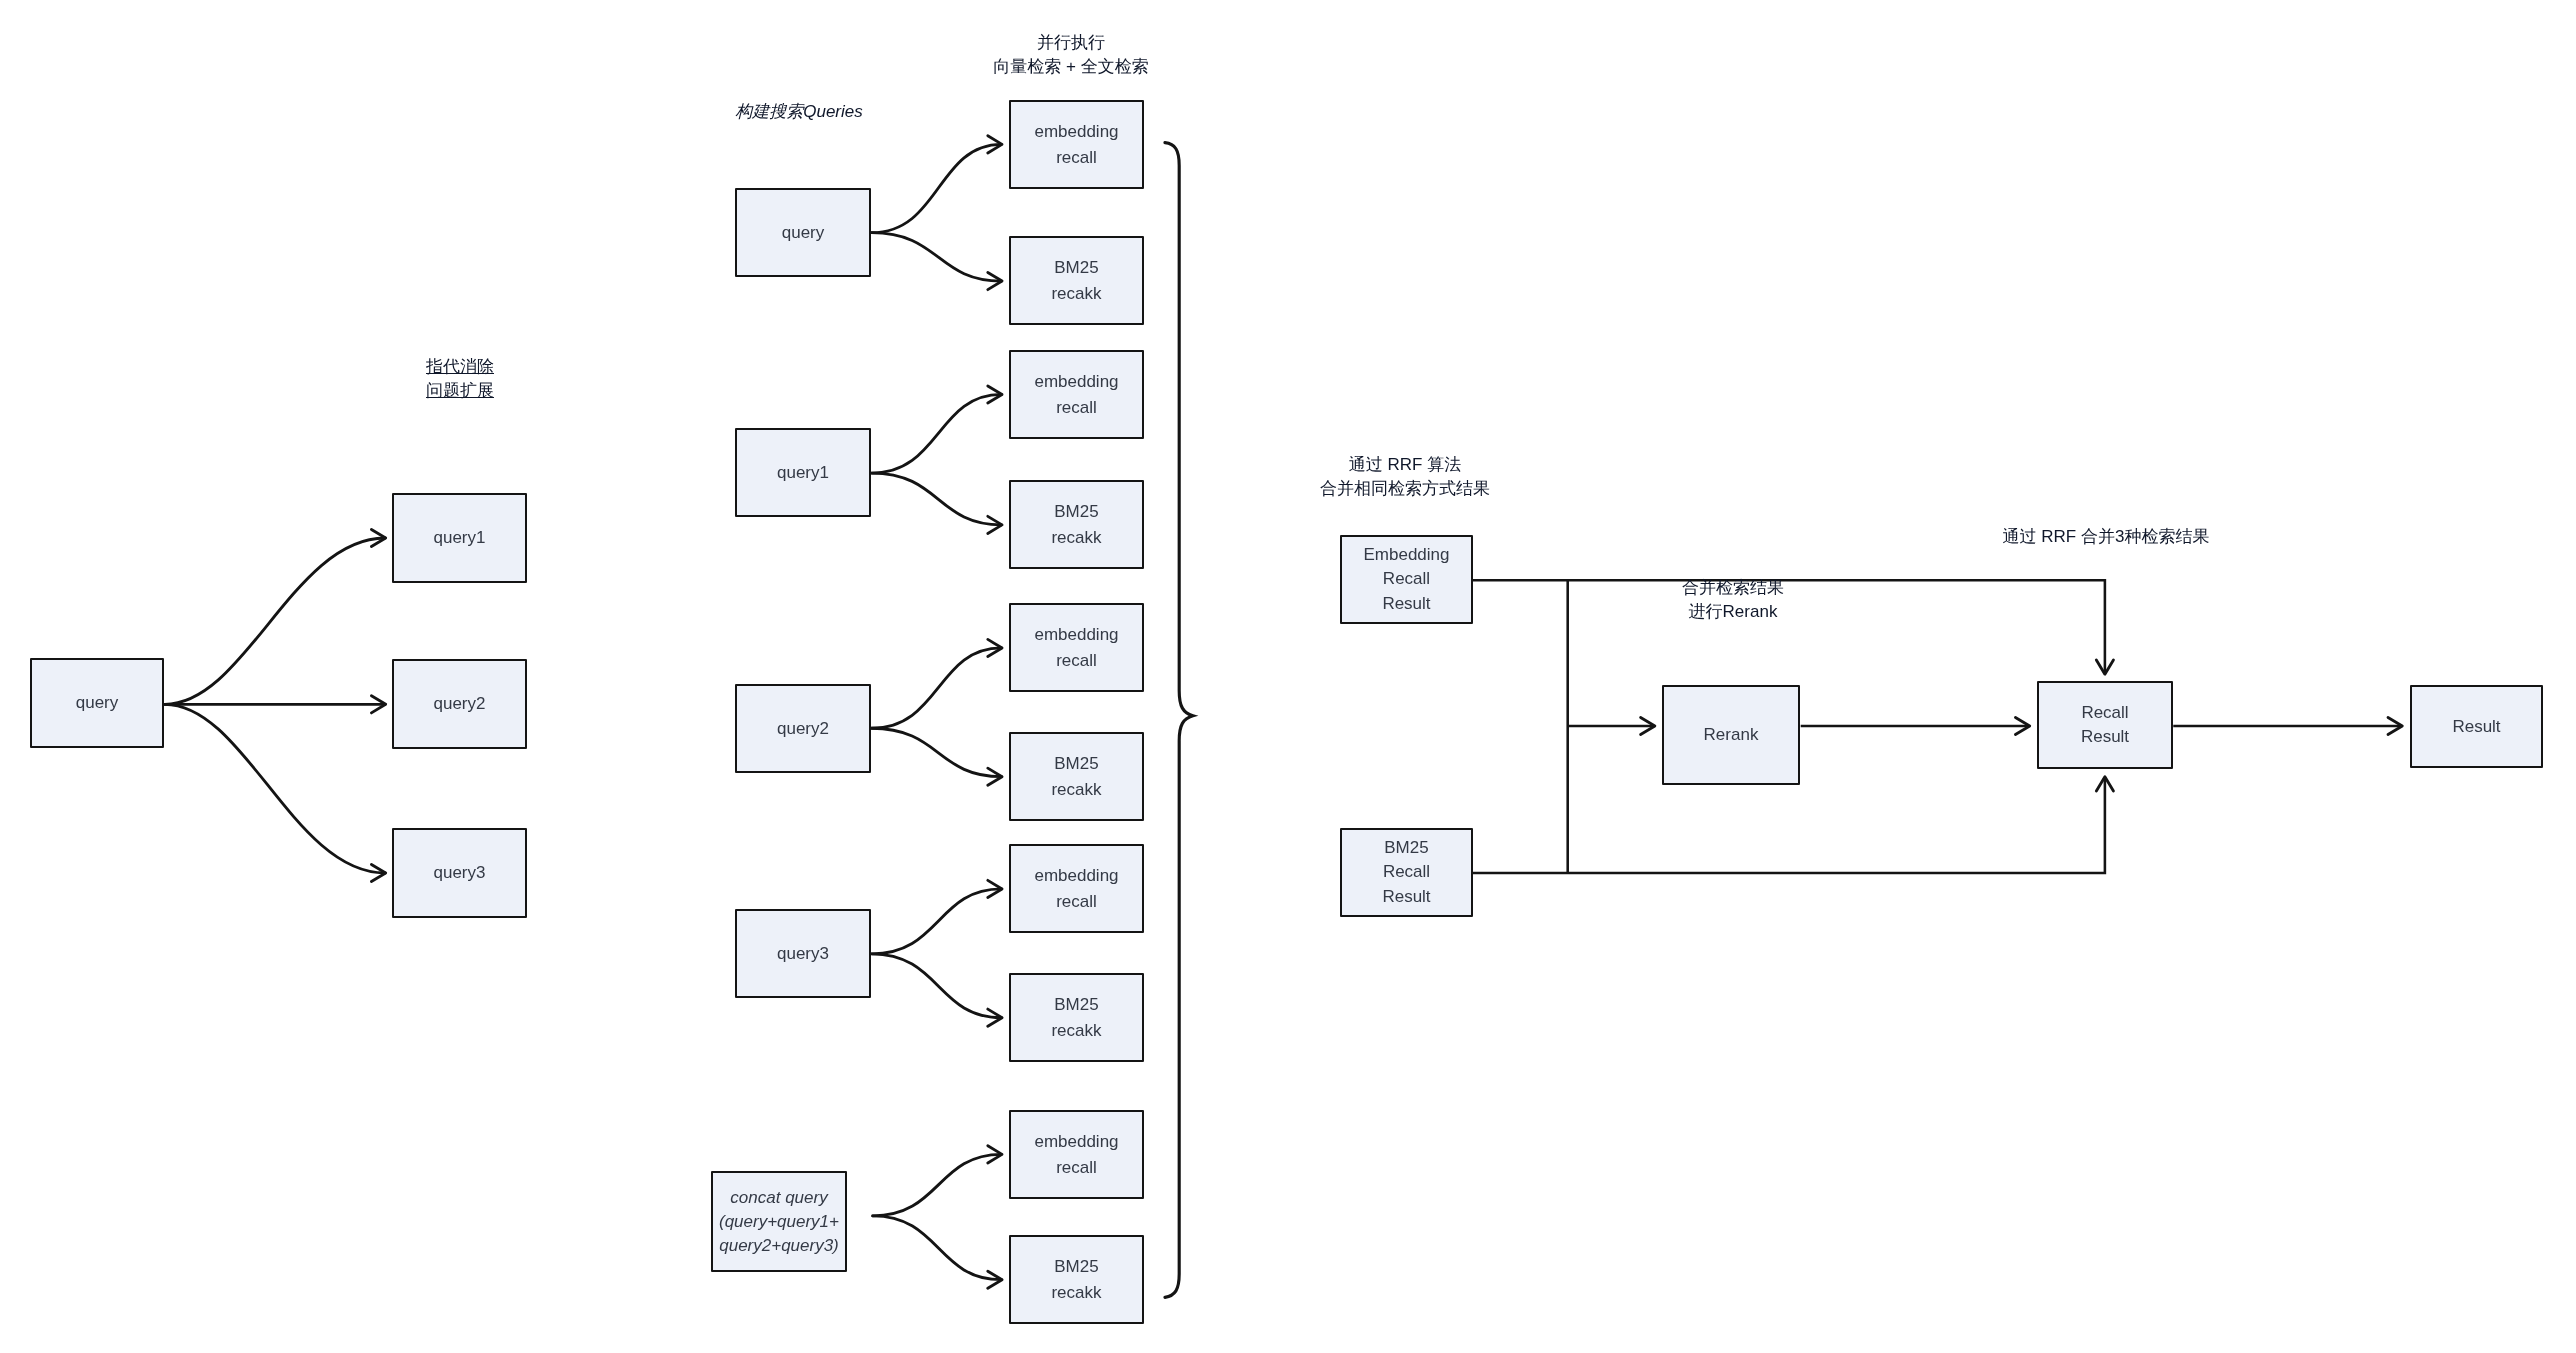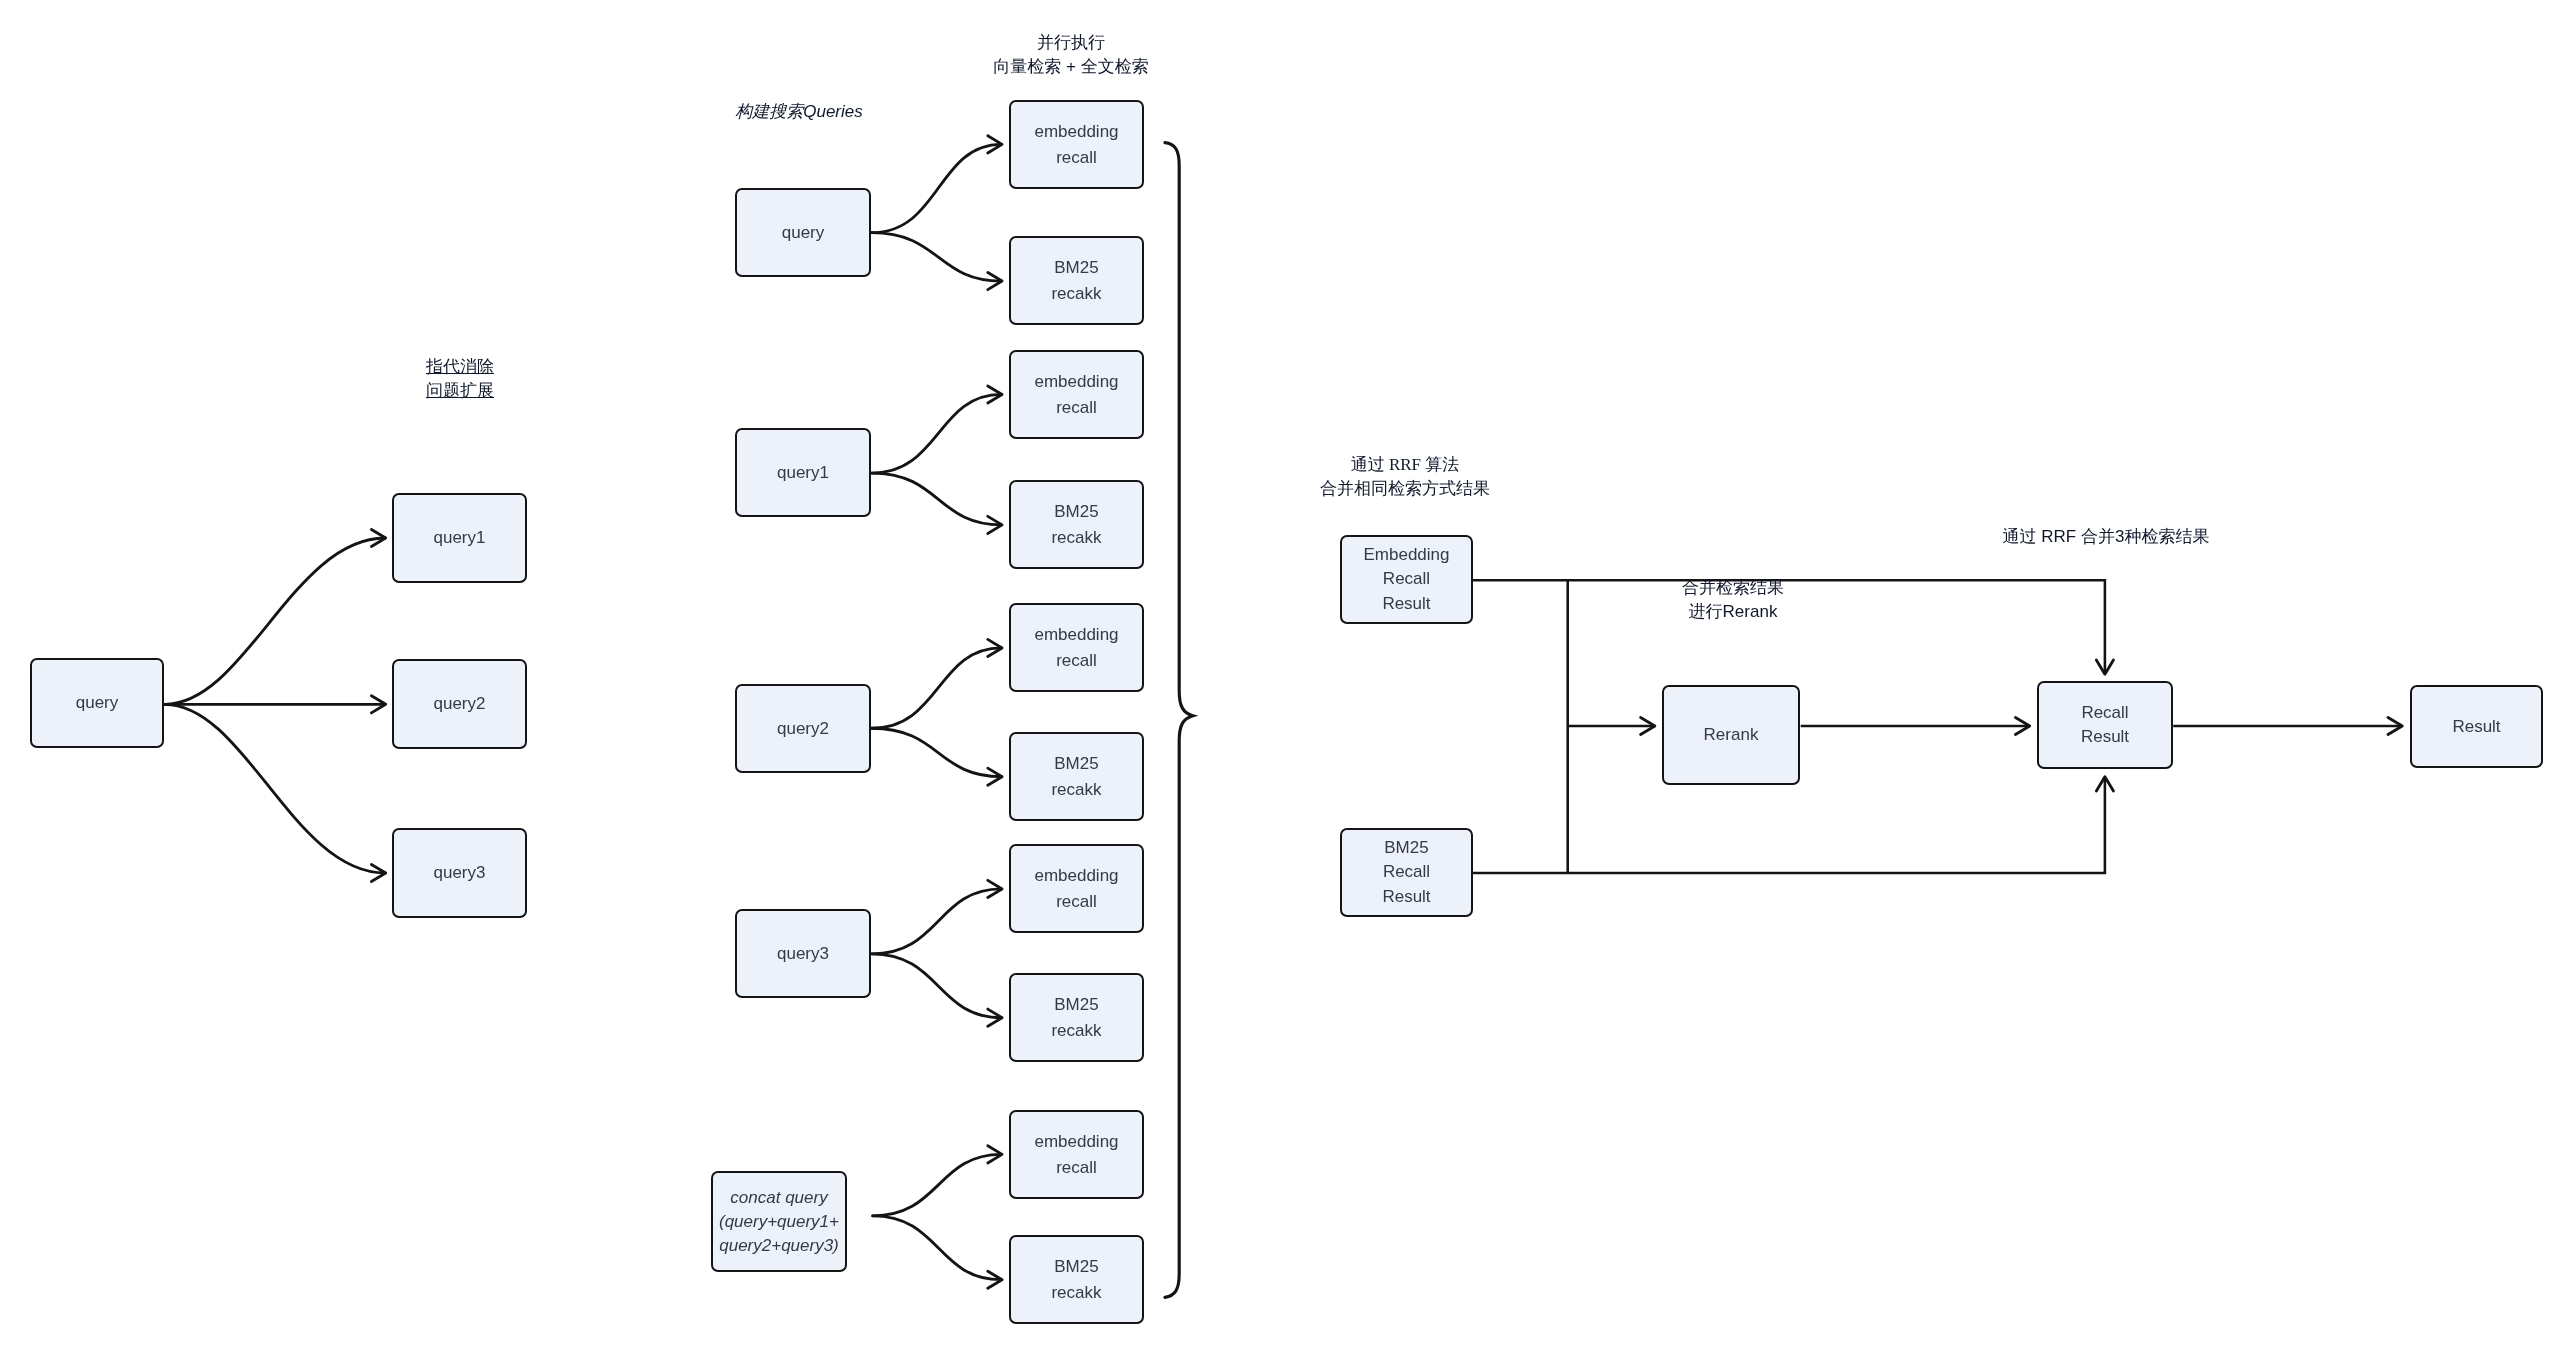--- a/index.html
+++ b/index.html
@@ -14,21 +14,21 @@
     width:2576px;height:1354px;
     background:#ffffff;
     font-family:"Liberation Sans", sans-serif;
     overflow:hidden;
   }
   #wires{position:absolute;left:0;top:0;width:2576px;height:1354px;}
   .node{
     position:absolute;
     box-sizing:border-box;
     border:2.3px solid var(--node-border);
-    border-radius:7px;
+    border-radius:1px;
     background:var(--node-fill);
     color:var(--text);
     font-size:17px;
     line-height:26px;
     display:flex;align-items:center;justify-content:center;
     text-align:center;
     white-space:pre-line;
   }
   .node.tight{line-height:24px;}
   .note{
@@ -89,21 +89,21 @@
       <path d="M 3161,1274 L 3562,1274" marker-end="url(#ah)"></path>
       <path d="M 3815,1274 L 4216,1274" marker-end="url(#ah)"></path>
     </g>
   </svg>
 
   <div class="note" style="left:460px;top:379px;text-decoration:underline;">指代消除
 问题扩展</div>
   <div class="note" style="left:799px;top:112px;font-style:italic;">构建搜索Queries</div>
   <div class="note" style="left:1071px;top:55px;">并行执行
 向量检索 + 全文检索</div>
-  <div class="note" style="left:1405px;top:477px;font-family:Liberation Serif, serif;">通过 RRF 算法
+  <div class="note" style="left:1405px;top:477px;">通过 RRF 算法
 合并相同检索方式结果</div>
   <div class="note" style="left:1733px;top:600px;">合并检索结果
 进行Rerank</div>
   <div class="note" style="left:2106px;top:537px;">通过 RRF 合并3种检索结果</div>
 
   <div class="node" style="left:30px;top:658px;width:134px;height:90px;">query</div>
   <div class="node" style="left:392px;top:493px;width:135px;height:90px;">query1</div>
   <div class="node" style="left:392px;top:659px;width:135px;height:90px;">query2</div>
   <div class="node" style="left:392px;top:828px;width:135px;height:90px;">query3</div>
 

